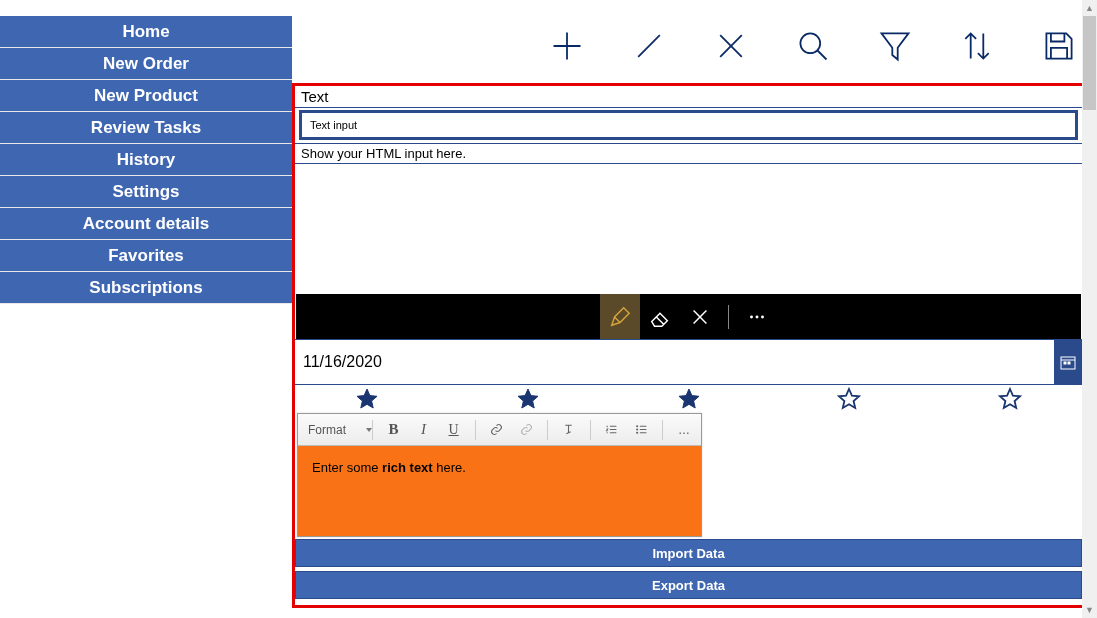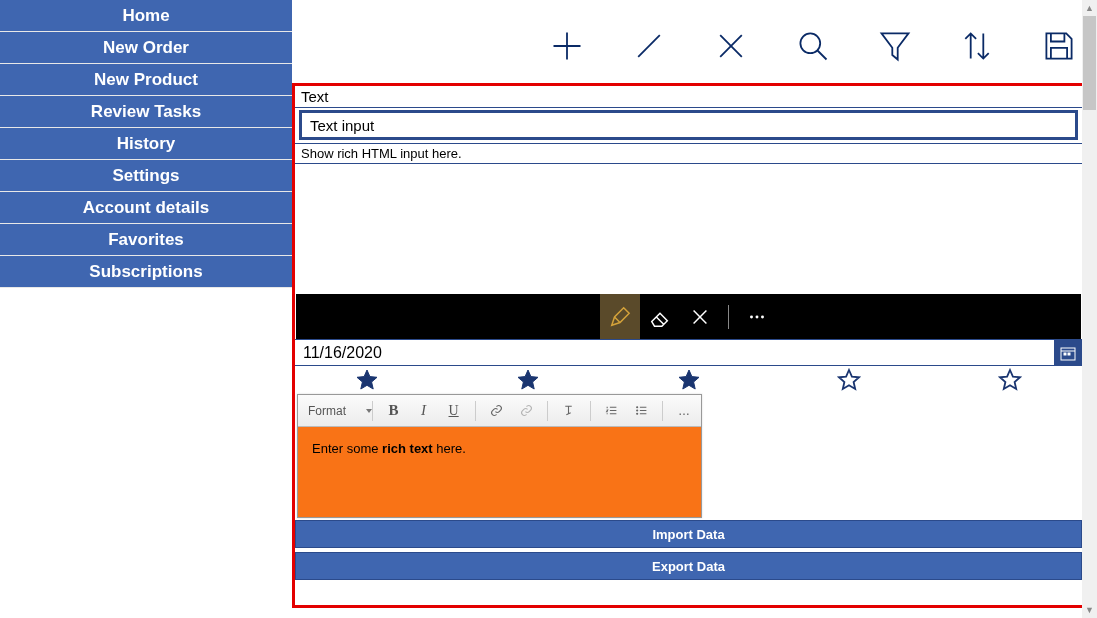--- a/index.html
+++ b/index.html
@@ -18,21 +18,21 @@
     height: 618px;
   }
 
   
   .sidebar {
     width: 292px;
     flex-shrink: 0;
     background: #fff;
     display: flex;
     flex-direction: column;
-    padding-top: 0;
+    padding-top: 16px;
   }
   .side-item {
     background: #3f66b0;
     color: #fff;
     font-weight: bold;
     font-size: 17px;
     height: 32px;
     display: flex;
     align-items: center;
     justify-content: center;
@@ -94,21 +94,21 @@
     font-size: 15px;
     color: #000;
     border-bottom: 1px solid #2b4a8b;
   }
 
   .text-input {
     margin: 2px 4px 0 4px;
     border: 3px solid #2b4a8b;
     height: 30px;
     padding: 0 8px;
-    font-size: 15px;
+    font-size: 11px;
     font-family: inherit;
     outline: none;
     width: calc(100% - 8px);
   }
 
   .html-row {
     padding: 2px 6px;
     font-size: 13px;
     color: #000;
     border-top: 1px solid #2b4a8b;
@@ -145,21 +145,21 @@
     width: 22px; height: 22px;
     stroke: #fff; fill: none; stroke-width: 1.6;
   }
   .sigbar .tool.active svg { stroke: #d4a23a; }
   .sigbar .divider {
     width: 1px; height: 24px; background: #888; margin: 0 8px;
   }
 
   
   .date-row {
-    height: 27px;
+    height: 46px;
     display: flex;
     align-items: stretch;
     border-top: 1px solid #2b4a8b;
     border-bottom: 1px solid #2b4a8b;
   }
   .date-input {
     flex: 1;
     border: none;
     padding: 0 8px;
     font-size: 16px;
@@ -351,21 +351,21 @@
       </div>
     </div>
 
     <div class="panel">
 
       <div class="label-row">Text</div>
 
       <input class="text-input" value="Text input" style="">
 
       <div class="html-row">
-        <span>Show rich </span><a href="#">HTML</a><span> input here.</span>
+        <span>Show your </span><a href="#">HTML</a><span> input here.</span>
       </div>
 
       <div class="blank-area"></div>
 
       <div class="sigbar">
         <div class="tool active">
           <svg viewBox="0 0 24 24">
               <path d="M3 21 L6 12 L16 2 L22 8 L12 18 Z M6 12 L12 18"></path>
             </svg>
         </div>

